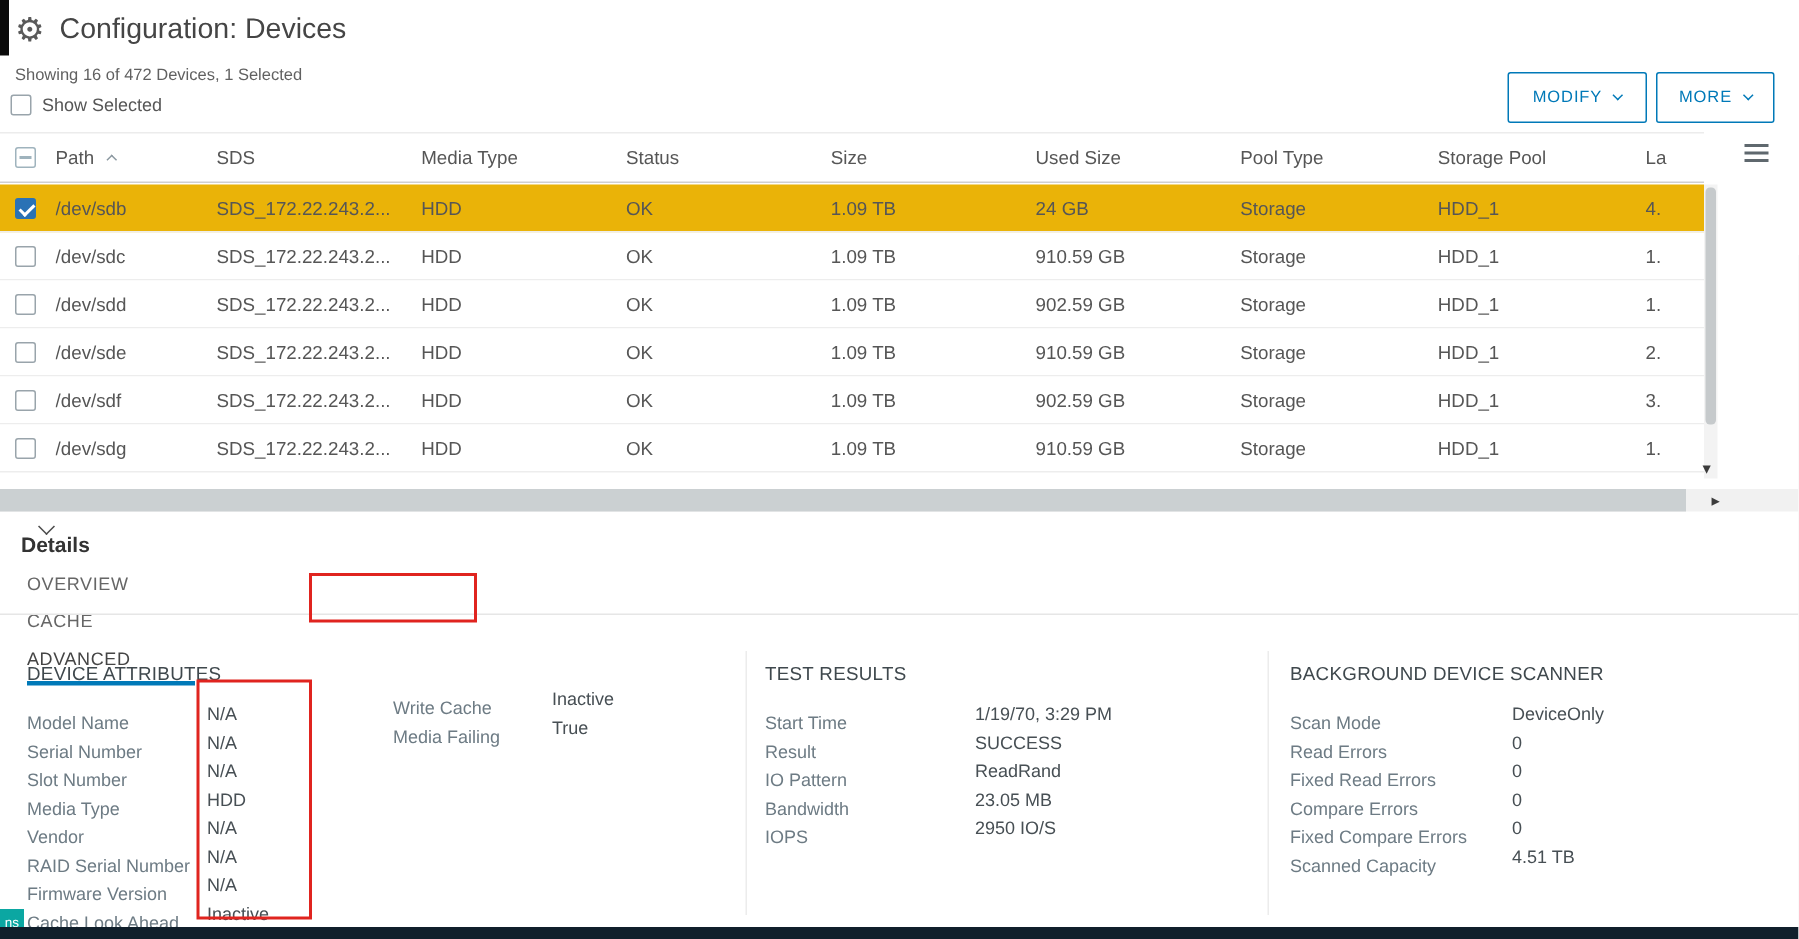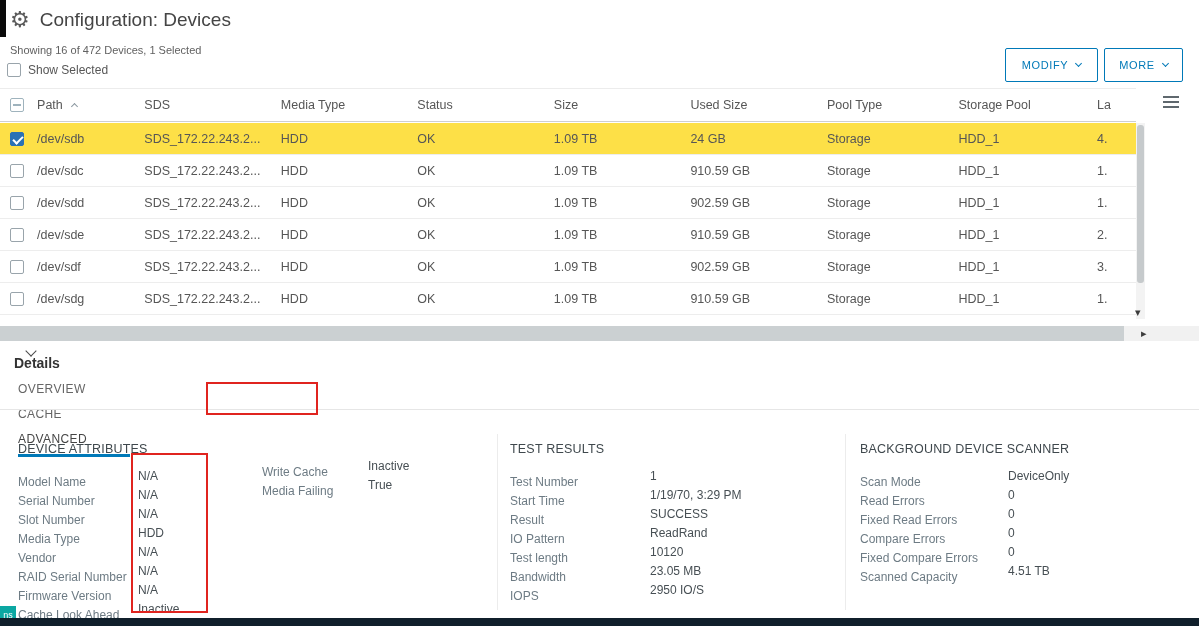--- a/index.html
+++ b/index.html
@@ -71,21 +71,21 @@
   .col-pool { width: 135px; }
   .col-storage { width: 142px; }
   .col-last { width: 40px; }
   .sort-chev { width: 5px; height: 5px; border-left: 1.4px solid #8b98a0; border-top: 1.4px solid #8b98a0; transform: rotate(45deg); margin-left: 9px; margin-top: 3px; }
   .list-icon { position: absolute; left: 1163px; top: 96px; width: 16px; height: 12px; border-top: 2px solid #5f686e; }
   .list-icon::before { content: ""; position: absolute; left: 0; right: 0; top: 3px; height: 2px; background: #5f686e; }
   .list-icon::after { content: ""; position: absolute; left: 0; right: 0; bottom: 0; height: 2px; background: #5f686e; }
 
   .t-rows { position: absolute; left: 0; top: 123px; width: 1136px; }
   .t-row { height: 32px; display: flex; align-items: center; border-bottom: 1px solid #ededed; font-size: 12.5px; color: #565656; background: #fff; }
-  .t-row[data-selected="true"] { background: #fde047; }
+  .t-row[data-selected="true"] { background: #eab308; }
 
   
   .v-scroll { position: absolute; left: 1136px; top: 123px; width: 9px; height: 196px; background: #f3f3f3; }
   .v-thumb { position: absolute; left: 1px; top: 2px; width: 7px; height: 158px; background: #c6cacc; border-radius: 3px; }
   .v-arrow { position: absolute; left: 1135px; top: 306px; font-size: 11px; color: #3c3c3c; }
   .h-scroll { position: absolute; left: 0; top: 326px; width: 1199px; height: 15px; background: #f1f1f1; }
   .h-thumb { position: absolute; left: 0; top: 0; width: 1124px; height: 15px; background: #cbd0d2; }
   .h-arrow { position: absolute; left: 1141px; top: 327px; font-size: 11px; color: #3c3c3c; }
 
   
@@ -349,40 +349,32 @@
       </div>
     <div class="attr-row">
         <span class="attr-label">Media Failing</span>
         <span class="attr-value">True</span>
       </div>
   </div>
 
   <div class="d-col col-test">
     <div class="d-heading">TEST RESULTS</div>
     <div class="attr-row">
-        <span class="attr-label">Test Number</span>
-        <span class="attr-value">1</span>
-      </div>
-    <div class="attr-row">
         <span class="attr-label">Start Time</span>
         <span class="attr-value">1/19/70, 3:29 PM</span>
       </div>
     <div class="attr-row">
         <span class="attr-label">Result</span>
         <span class="attr-value">SUCCESS</span>
       </div>
     <div class="attr-row">
         <span class="attr-label">IO Pattern</span>
         <span class="attr-value">ReadRand</span>
       </div>
     <div class="attr-row">
-        <span class="attr-label">Test length</span>
-        <span class="attr-value">10120</span>
-      </div>
-    <div class="attr-row">
         <span class="attr-label">Bandwidth</span>
         <span class="attr-value">23.05 MB</span>
       </div>
     <div class="attr-row">
         <span class="attr-label">IOPS</span>
         <span class="attr-value">2950 IO/S</span>
       </div>
   </div>
 
   <div class="d-col col-scanner">

